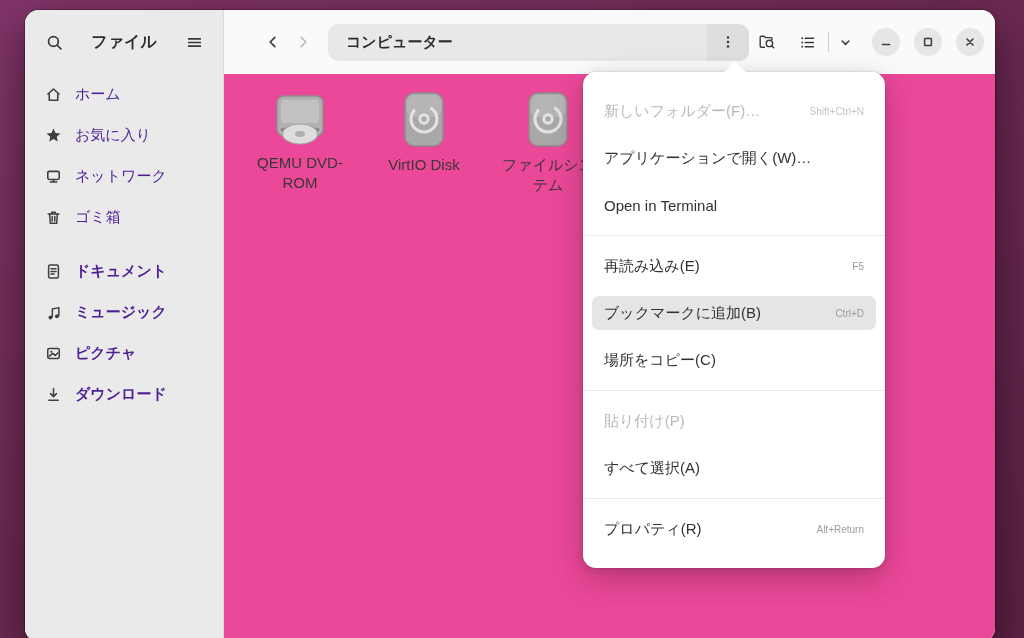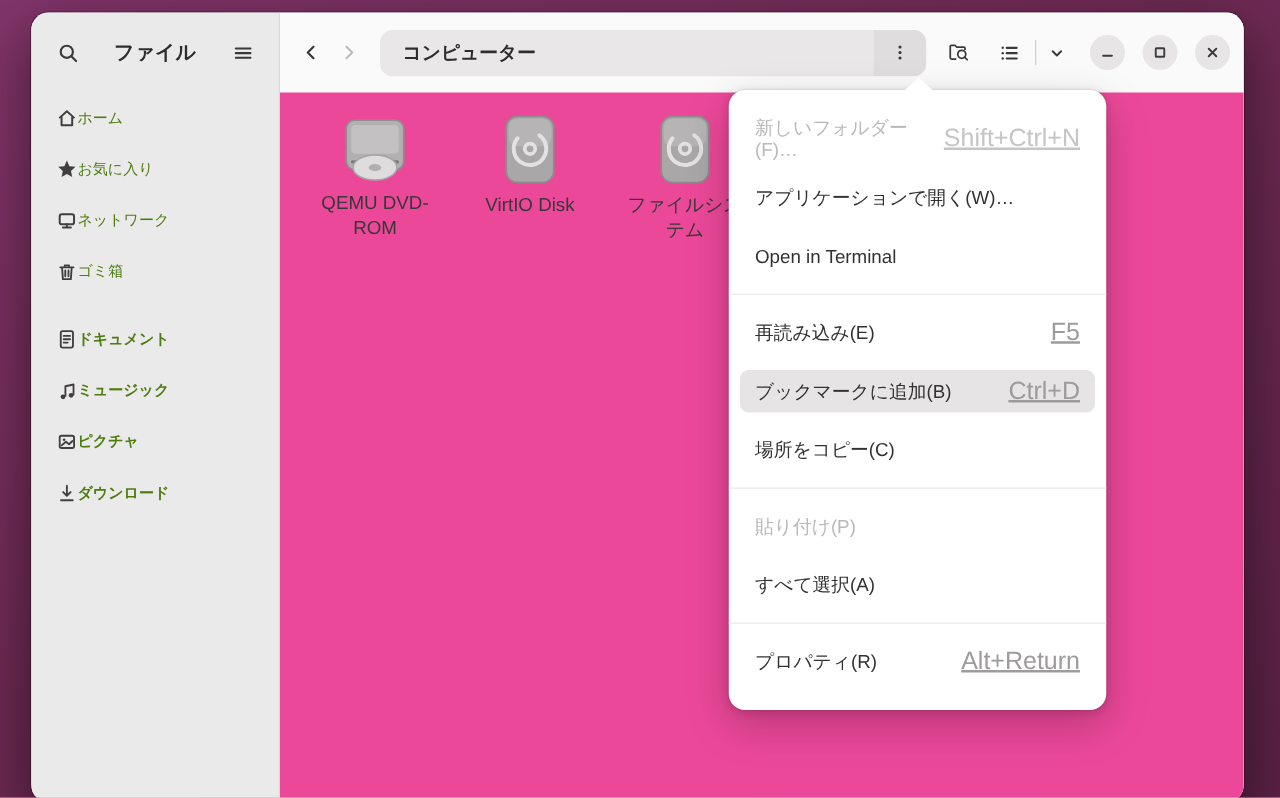--- a/index.html
+++ b/index.html
@@ -17,28 +17,28 @@
     background:#fbfafa;
     box-shadow: 0 16px 48px rgba(0,0,0,.5), 0 0 0 1px rgba(40,10,30,.35);
   }
 
   
   .sidebar { width:199px; flex:none; background:#ebeaea; border-right:1px solid #dbd9d9; }
   .sidebar-header { height:64px; display:flex; align-items:center; justify-content:space-between; padding:0 12px; }
   .icon-btn { width:34px; height:34px; border-radius:8px; display:flex; align-items:center; justify-content:center; color:#3a3838; background:transparent; border:none; }
   .app-title { font-size:16px; font-weight:bold; color:#2e2c2c; }
   .nav { padding:0 8px; }
-  .nav-item { display:flex; align-items:center; height:41px; padding:0 11px; border-radius:8px; color:#4d7c0f; font-size:12px; }
+  .nav-item { display:flex; align-items:center; gap:13px; height:41px; padding:0 11px; border-radius:8px; color:#4c1d95; font-size:15px; }
   .nav-item .ic { width:18px; height:18px; flex:none; display:flex; align-items:center; justify-content:center; color:#403e3e; }
   .nav-group + .nav-group { margin-top:13px;font-weight:bold; }
   svg { display:block; }
 
   
   .main { flex:1; min-width:0; display:flex; flex-direction:column; background:#fbfafa; }
-  .main-header { height:64px; flex:none; display:flex; align-items:center; padding:0 11px 0 10px; }
+  .main-header { height:64px; flex:none; display:flex; align-items:center; padding:0 11px 0 21px;margin-left:13px; }
   .nav-arrow { width:30px; height:34px; display:flex; align-items:center; justify-content:center; color:#3a3838; background:none; border:none; }
   .nav-arrow.fwd { color:#bdbbbb; }
   .path-pill { flex:1; max-width:437px; height:37px; margin-left:10px; background:#e9e7e7; border-radius:10px; display:flex; align-items:stretch; overflow:hidden; }
   .path-text { flex:1; display:flex; align-items:center; padding:0 18px; font-size:15px; font-weight:bold; color:#2e2c2c; }
   .kebab-btn { width:42px; background:#dfdddd; border:none; display:flex; align-items:center; justify-content:center; color:#3a3838; }
   .hdr-right { margin-left:auto; display:flex; align-items:center; }
   .hdr-right .icon-btn { width:36px; }
   .split { display:flex; align-items:center; margin-left:4px; }
   .split-divider { width:1px; height:20px; background:#cfcdcd; margin:0 3px; }
   .winbtn { width:28px; height:28px; border-radius:50%; background:#e7e5e5; border:none; display:flex; align-items:center; justify-content:center; color:#3e3c3c; margin-left:14px; }
@@ -53,21 +53,21 @@
   
   .menu {
     position:absolute; left:558px; top:62px; width:302px; z-index:5;
     background:#ffffff; border-radius:13px; padding:9px 0;
     box-shadow: 0 12px 34px rgba(0,0,0,.22), 0 2px 8px rgba(0,0,0,.12), 0 0 0 1px rgba(0,0,0,.05);
   }
   .beak { position:absolute; top:-10px; left:141px; width:0; height:0;
     border-left:11px solid transparent; border-right:11px solid transparent; border-bottom:10px solid #fff; }
   .mi { display:flex; align-items:center; justify-content:space-between; gap:12px;
     height:34px; margin:13px 9px; padding:0 12px; border-radius:7px; font-size:15px; color:#333131; }
-  .mi .accel { color:#9d9b9b; font-size:20px; white-space:nowrap;text-decoration:underline; }
+  .mi .accel { color:#9d9b9b; font-size:10px; white-space:nowrap; }
   .mi.disabled { color:#bab8b8; }
   .mi.disabled .accel { color:#c6c4c4; }
   .mi.active { background:#e6e4e4; }
   .msep { height:1px; background:#eceaea; margin:7px 0; }
 </style>
 </head>
 <body>
 
 <div class="window">
 

